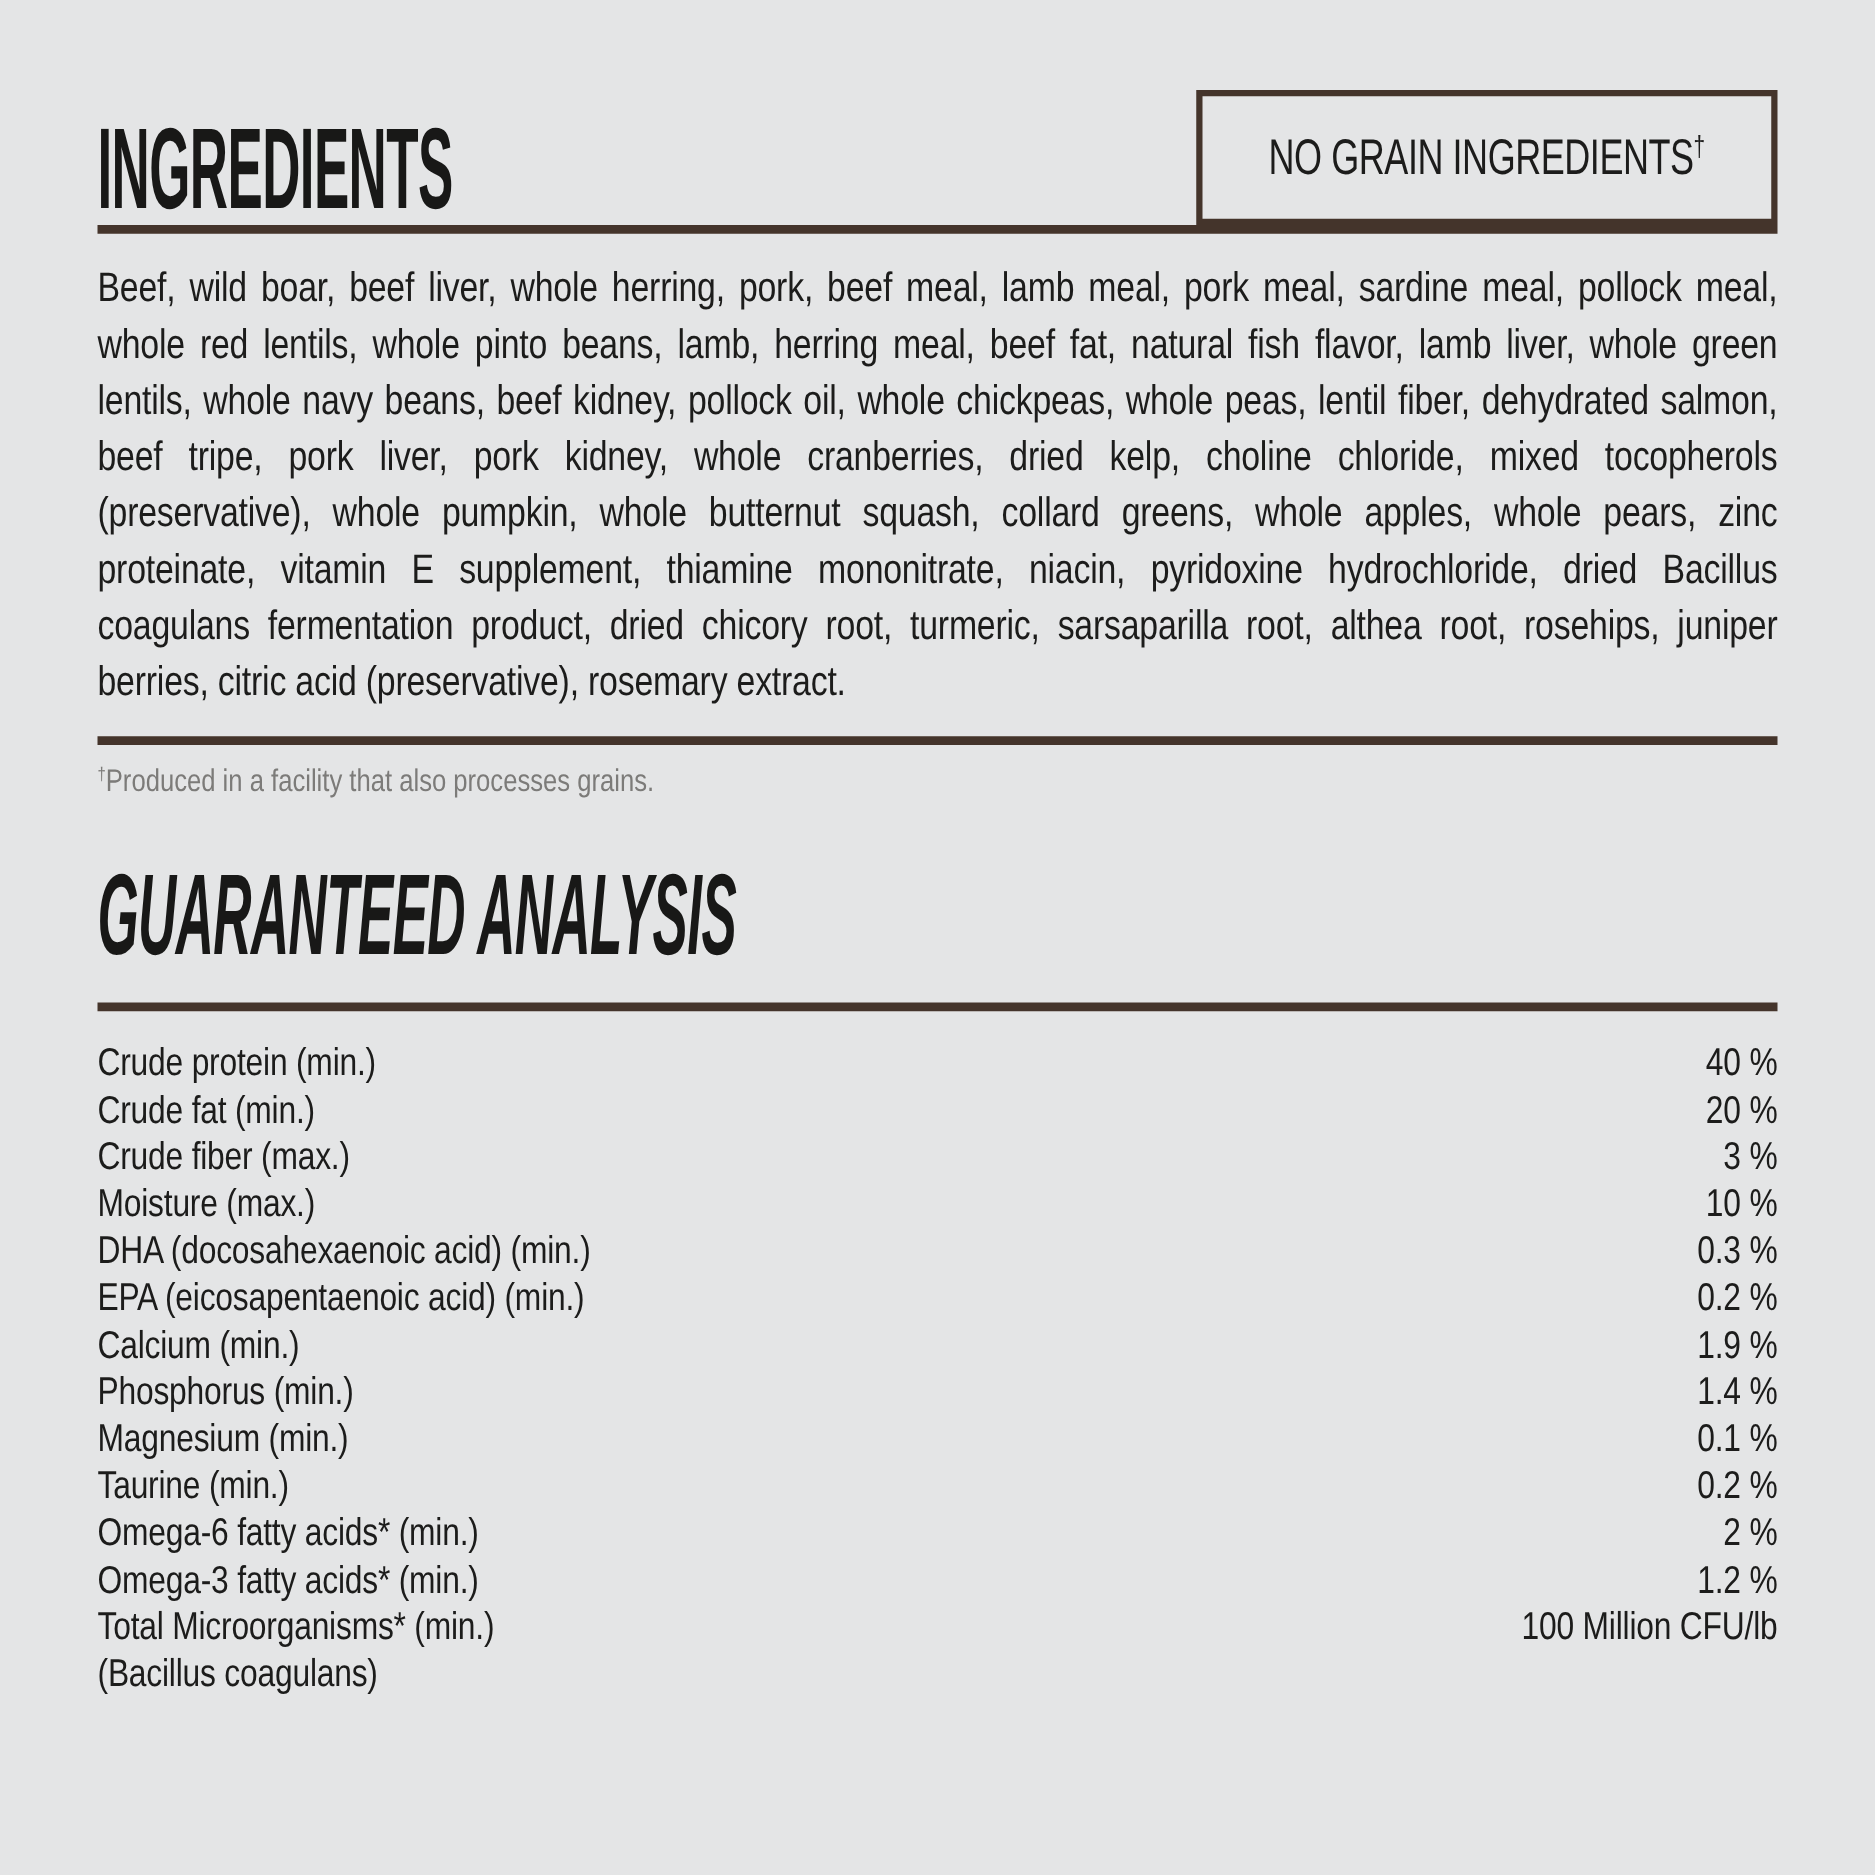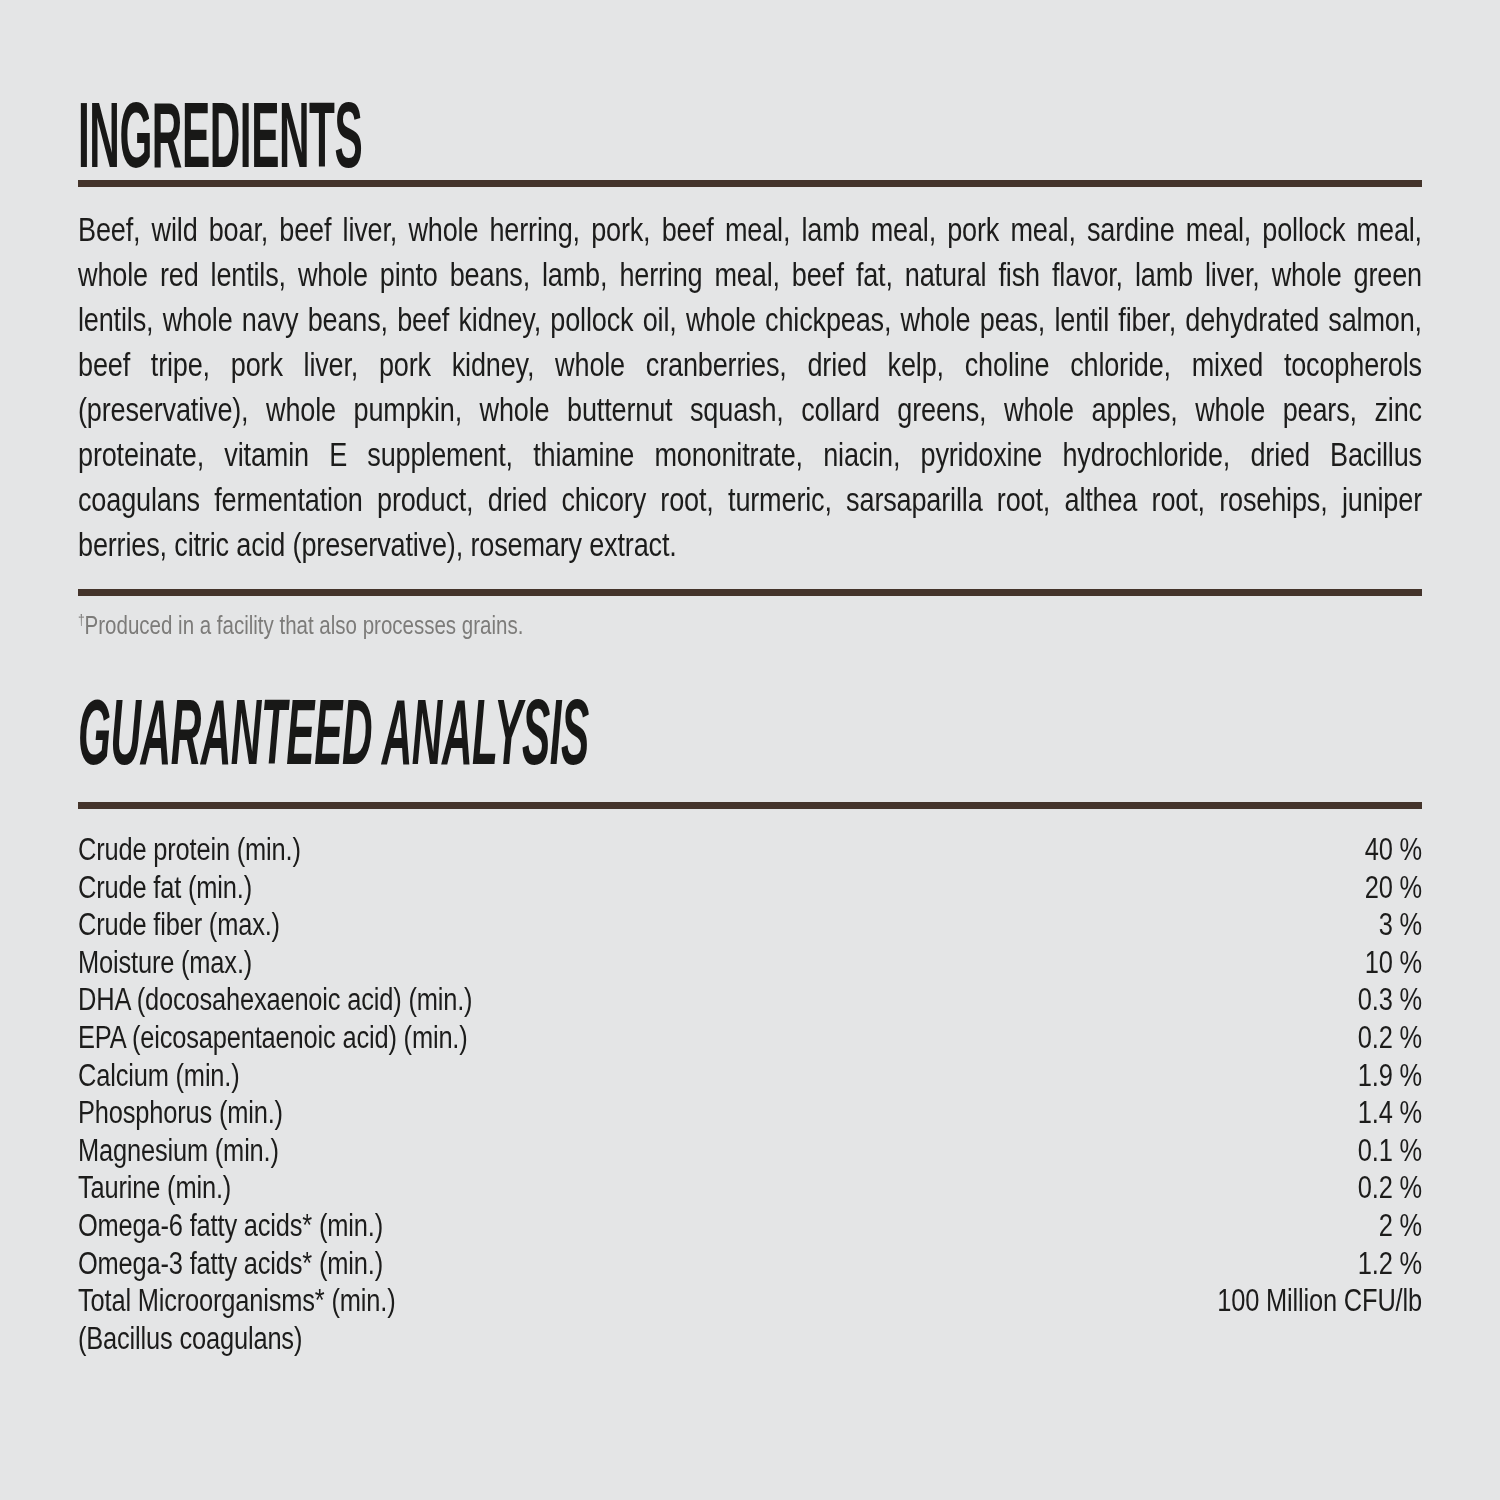--- a/index.html
+++ b/index.html
@@ -114,20 +114,23 @@
   .analysis-row .label { text-align: left; white-space: nowrap; }
   .analysis-row .value { text-align: right; white-space: nowrap; }
 </style>
 </head>
 <body>
 
 <div class="page">
 
   <div class="header-row">
     <h1 class="big-title">INGREDIENTS</h1>
+    <div class="no-grain-badge">
+      <span class="badge-text"><span>NO GRAIN INGREDIENTS</span><span class="sup">†</span></span>
+    </div>
   </div>
   <div class="rule rule-1"></div>
 
   <p class="ingredients-body squeeze">Beef, wild boar, beef liver, whole herring, pork, beef meal, lamb meal, pork meal, sardine meal, pollock meal, whole red lentils, whole pinto beans, lamb, herring meal, beef fat, natural fish flavor, lamb liver, whole green lentils, whole navy beans, beef kidney, pollock oil, whole chickpeas, whole peas, lentil fiber, dehydrated salmon, beef tripe, pork liver, pork kidney, whole cranberries, dried kelp, choline chloride, mixed tocopherols (preservative), whole pumpkin, whole butternut squash, collard greens, whole apples, whole pears, zinc proteinate, vitamin E supplement, thiamine mononitrate, niacin, pyridoxine hydrochloride, dried Bacillus coagulans fermentation product, dried chicory root, turmeric, sarsaparilla root, althea root, rosehips, juniper berries, citric acid (preservative), rosemary extract.</p>
 
   <div class="rule rule-2"></div>
 
   <p class="footnote squeeze"><span class="sup">†</span><span>Produced in a facility that also processes grains.</span></p>
 
   <div class="ga-heading-wrap">

